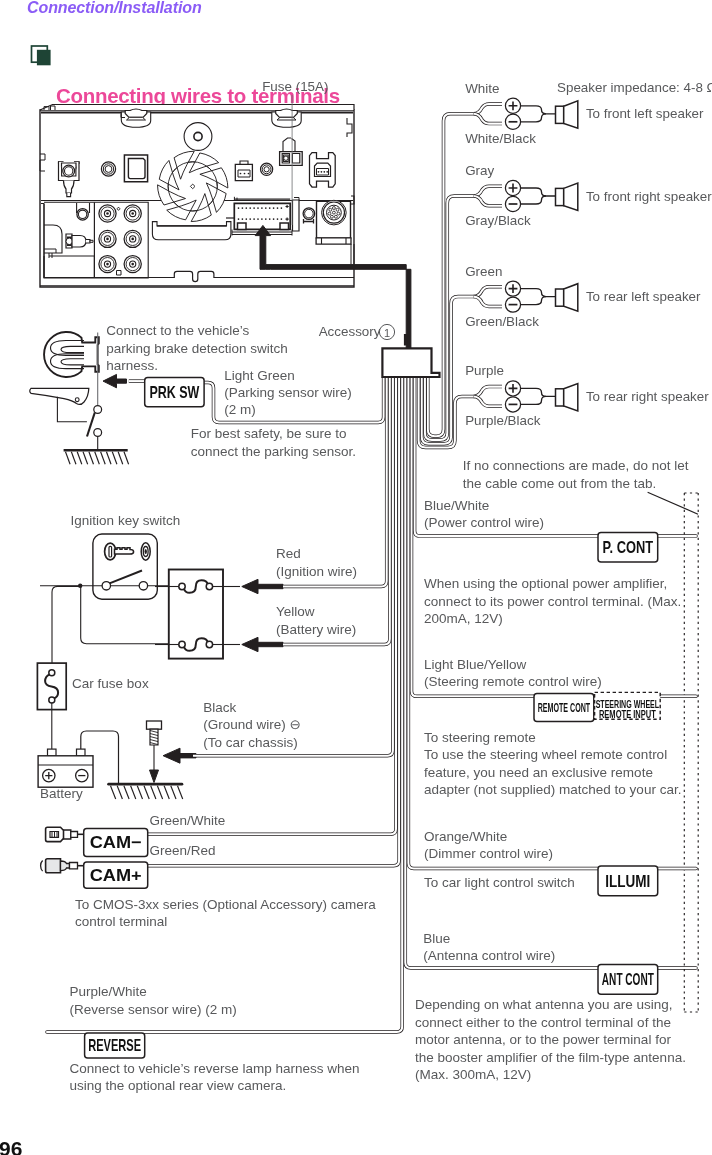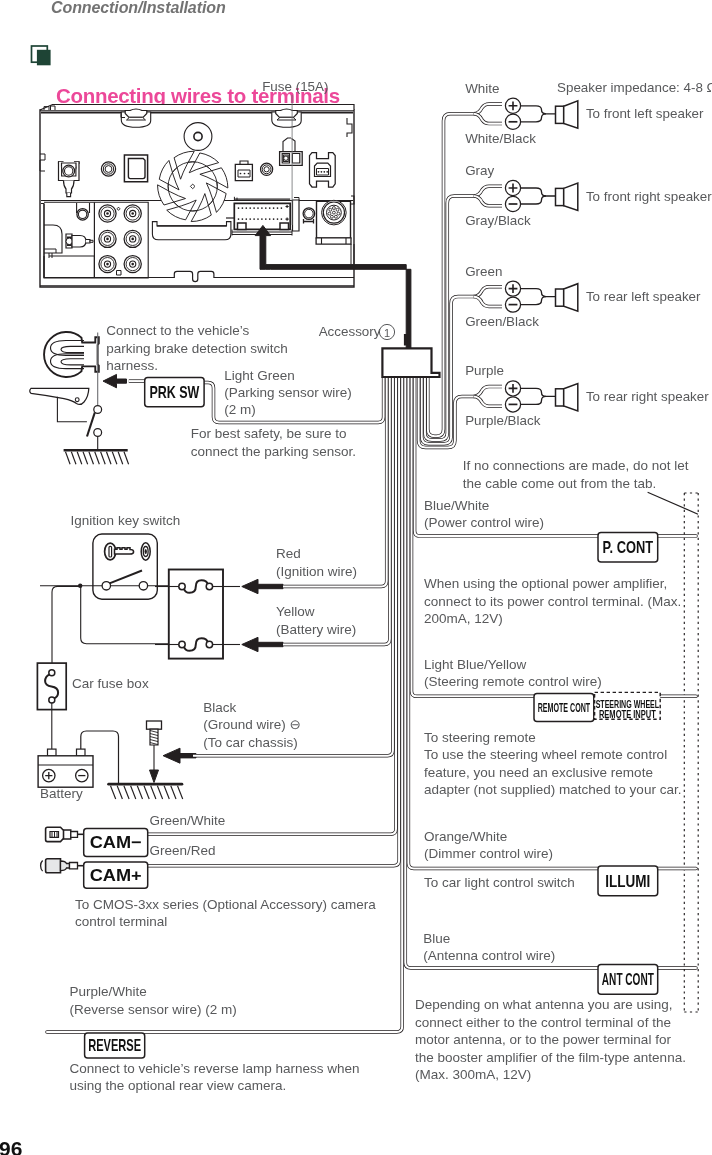--- a/index.html
+++ b/index.html
@@ -1,18 +1,18 @@
 <!DOCTYPE html>
 <html><head>
 <meta charset="utf-8">
 <style>
   html,body{margin:0;padding:0;}
   body{width:712px;height:1155px;background:#fff;font-family:"Liberation Sans",sans-serif;position:relative;overflow:hidden;}
   .pg{position:absolute;left:0;top:0;width:712px;height:1155px;}
-  .hdr{position:absolute;left:27px;top:-1px;font-size:16px;font-weight:bold;font-style:italic;color:#737373;letter-spacing:-0.1px;margin-left:24px;}
+  .hdr{position:absolute;left:27px;top:-1px;font-size:16px;font-weight:bold;font-style:italic;color:#8b5cf6;letter-spacing:-0.1px;}
   .h2{position:absolute;left:56px;top:44px;font-size:20.5px;font-weight:bold;color:#ec4899;letter-spacing:-0.31px;margin-top:40px;}
   .pno{position:absolute;left:-1px;top:1137px;font-size:21px;font-weight:bold;color:#111;}
   svg{position:absolute;left:0;top:0;overflow:visible;}
 </style>
 </head>
 <body>
 
 <div class="pg">
   <div class="hdr">Connection/Installation</div>
   <svg width="26" height="24" style="left:28px;top:43px;position:absolute" viewBox="0 0 26 24">

